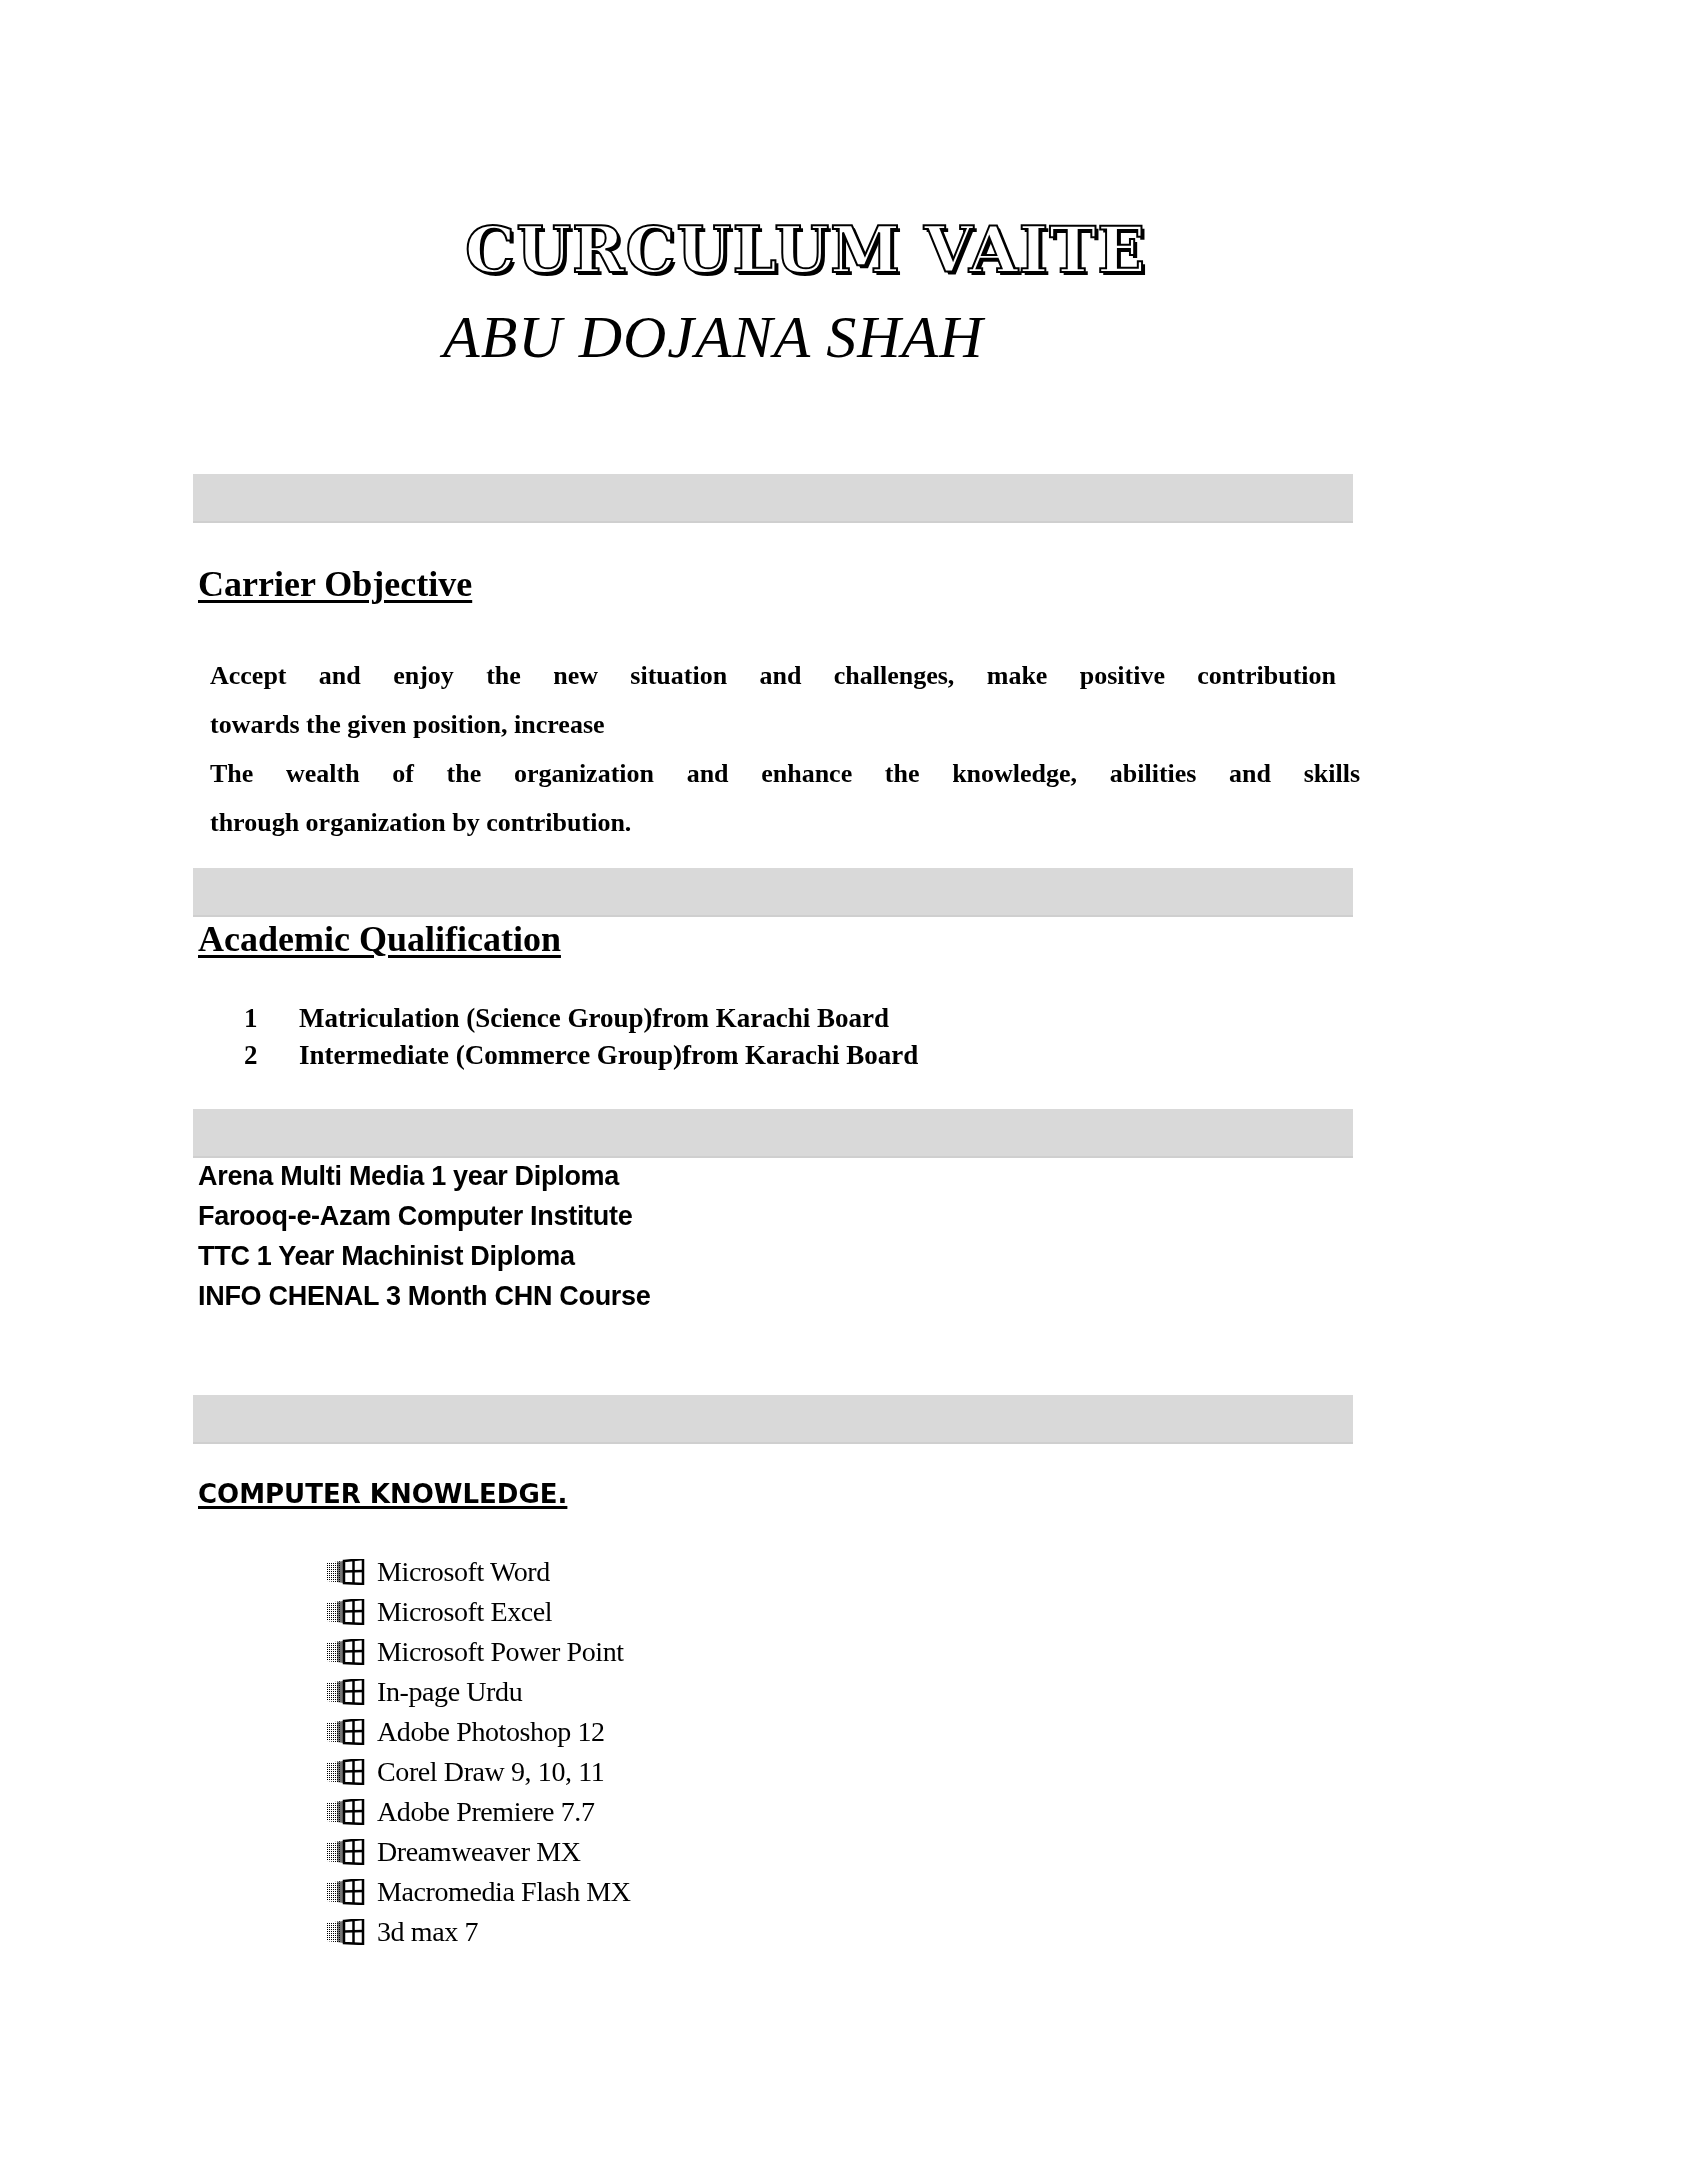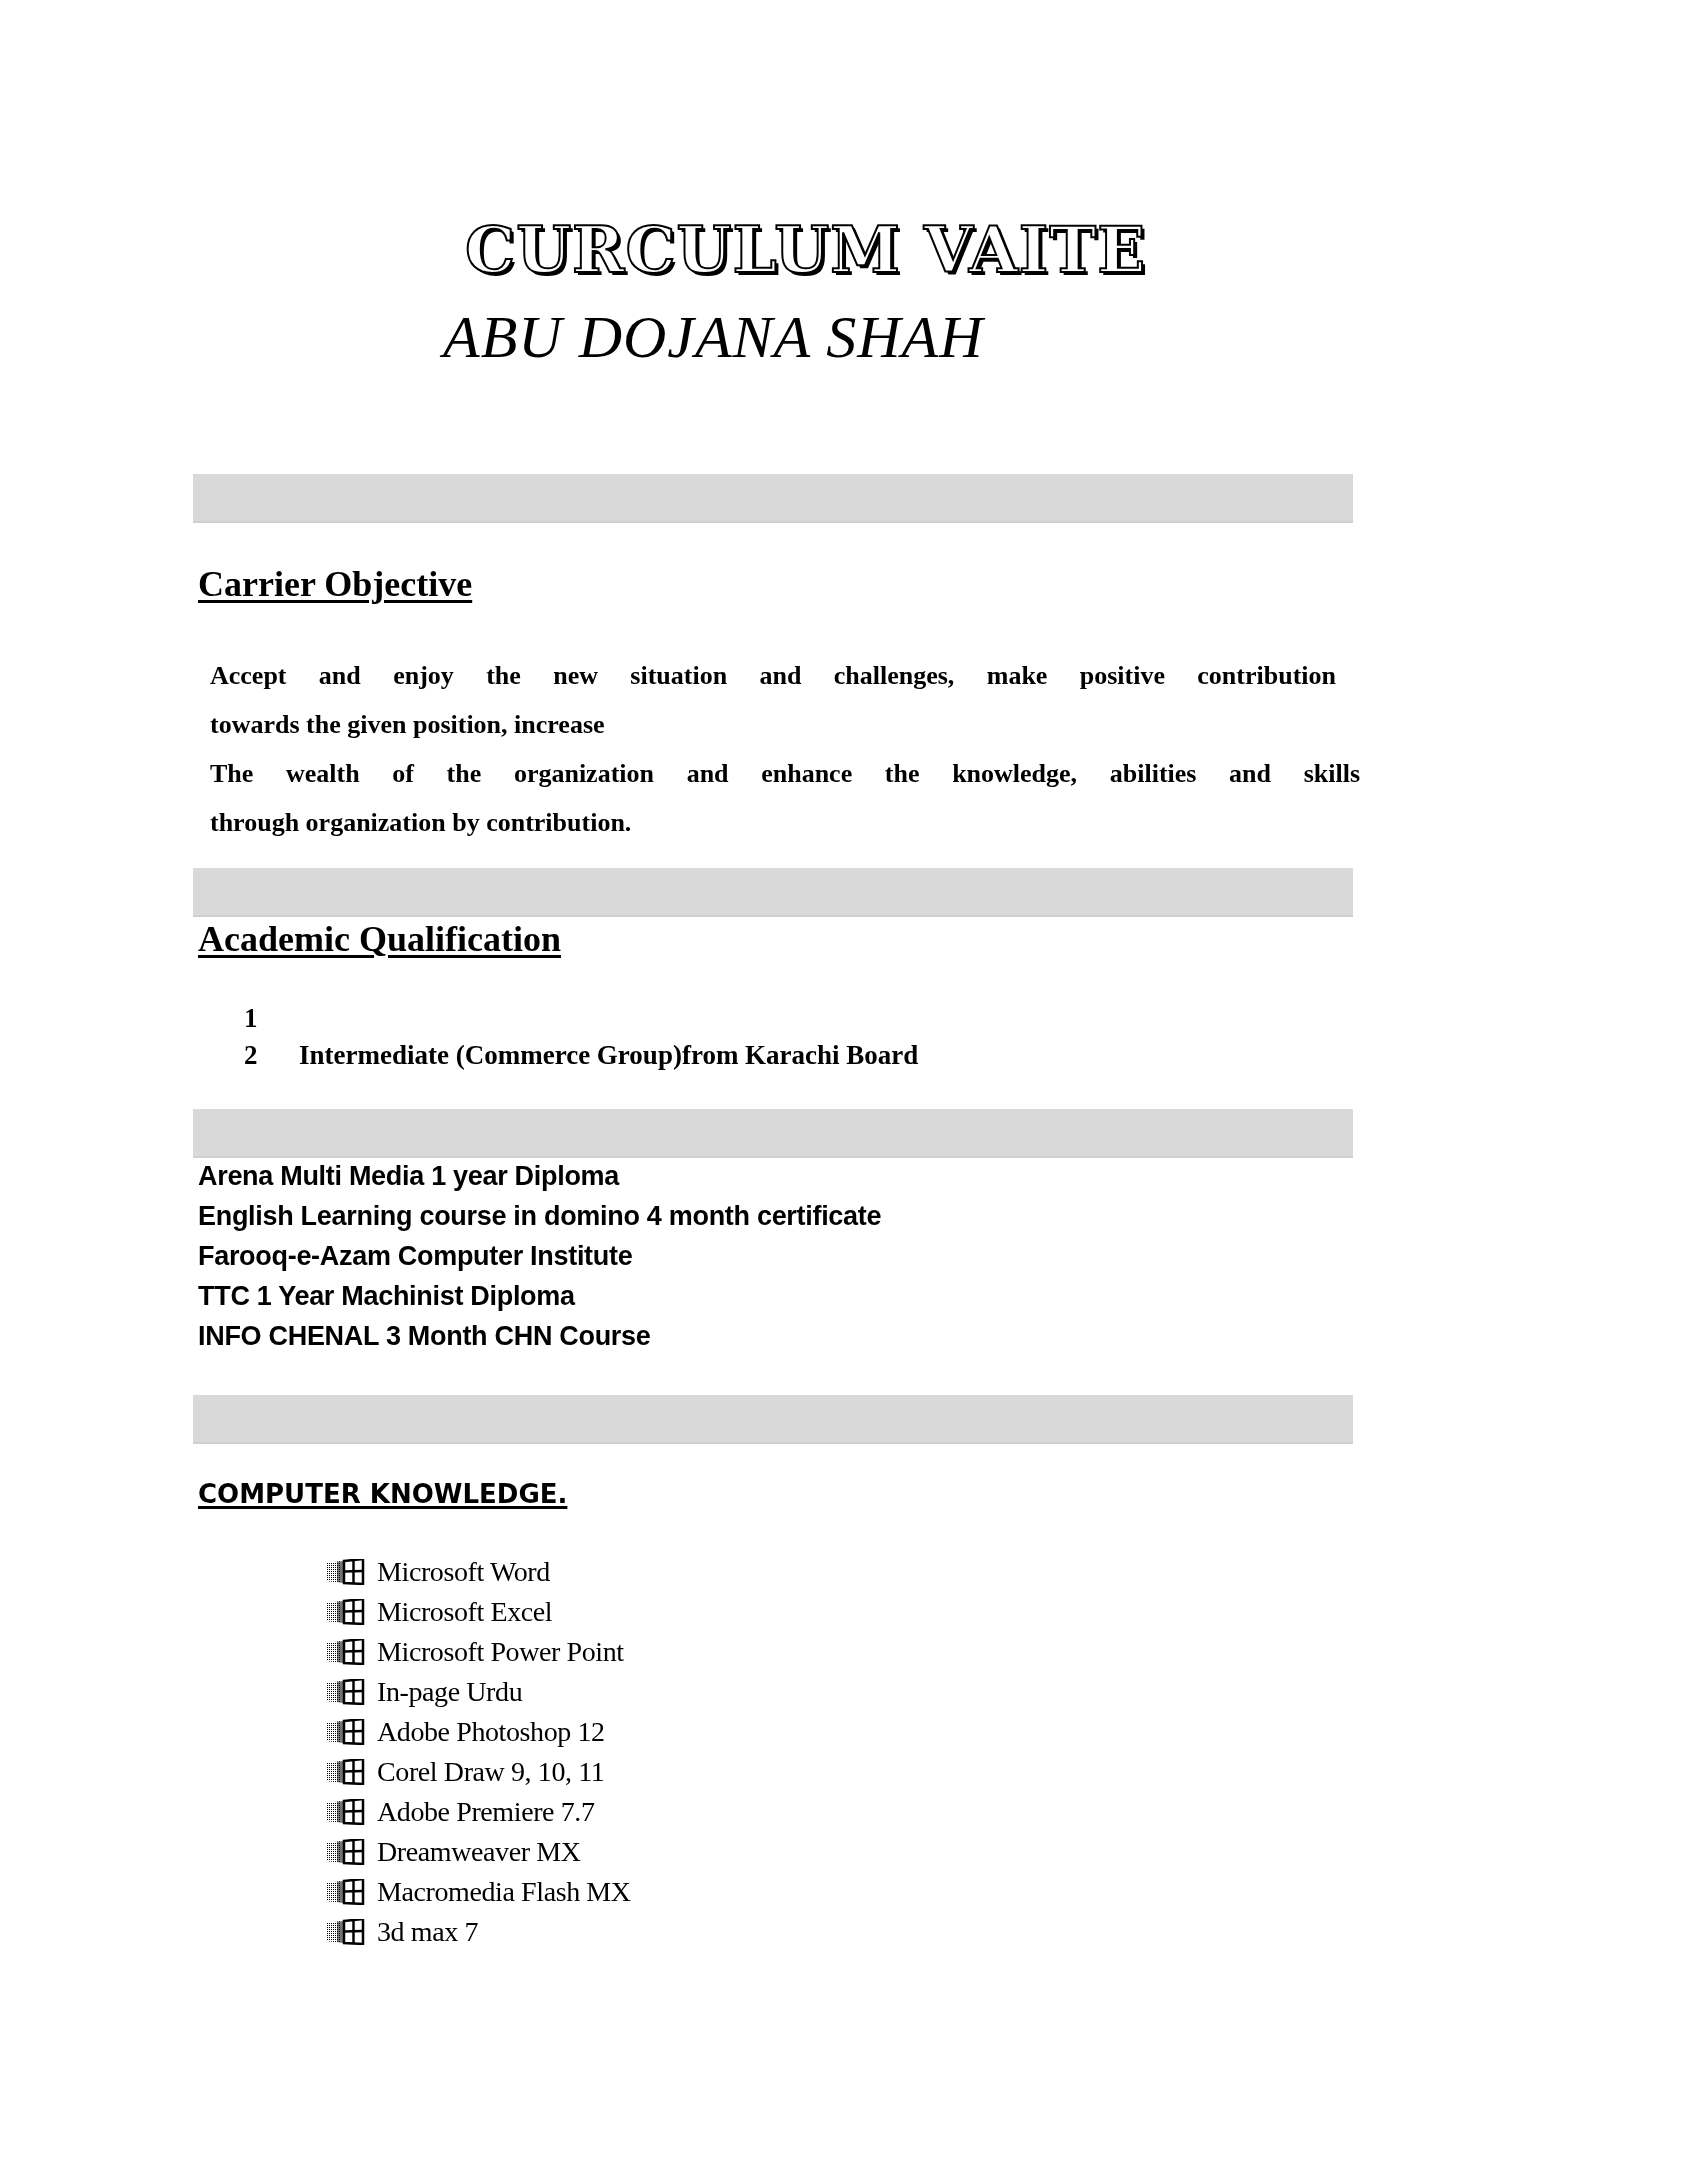--- a/index.html
+++ b/index.html
@@ -73,31 +73,31 @@
   <p>towards the given position, increase</p>
   <p class="full" style="white-space:pre"><span style="display:inline-block;width:1150px;text-align:justify;text-align-last:justify;white-space:normal"> The wealth of the organization and enhance the knowledge, abilities and skills</span></p>
   <p>through organization by contribution.</p>
 </div>
 
 <div class="abs bar" style="top:868px"></div>
 <div class="abs heading" style="top:919px">Academic Qualification</div>
 <div class="abs numlist">
   <div class="row">
     <span class="num">1</span>
+    <span>Matriculation (Science Group)from Karachi Board</span>
   </div>
   <div class="row">
     <span class="num">2</span>
     <span>Intermediate (Commerce Group)from Karachi Board</span>
   </div>
 </div>
 
 <div class="abs bar" style="top:1109px"></div>
 <div class="abs certs">
   <div>Arena Multi Media 1 year Diploma</div>
-  <div>English Learning course in domino 4 month certificate</div>
   <div>Farooq-e-Azam Computer Institute</div>
   <div>TTC 1 Year Machinist Diploma</div>
   <div>INFO CHENAL 3 Month CHN Course</div>
 </div>
 
 <div class="abs bar" style="top:1395px"></div>
 <div class="abs ck-heading">COMPUTER KNOWLEDGE.</div>
 
 <div class="abs skills">
   <div class="row">

